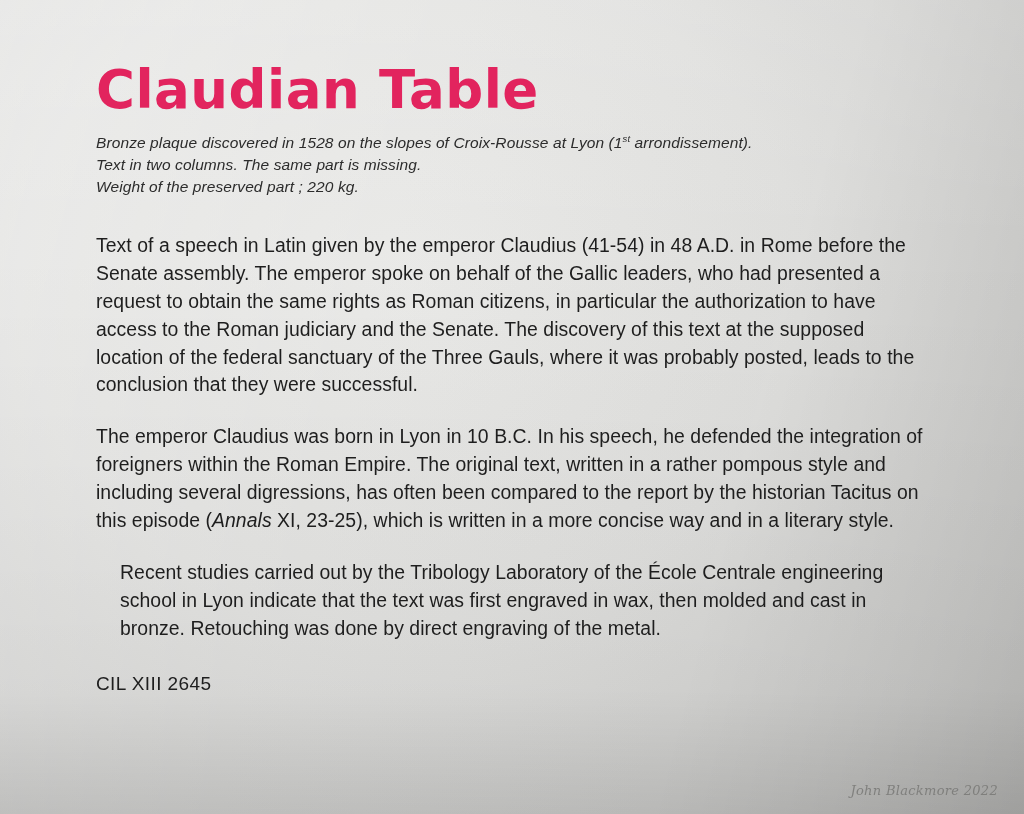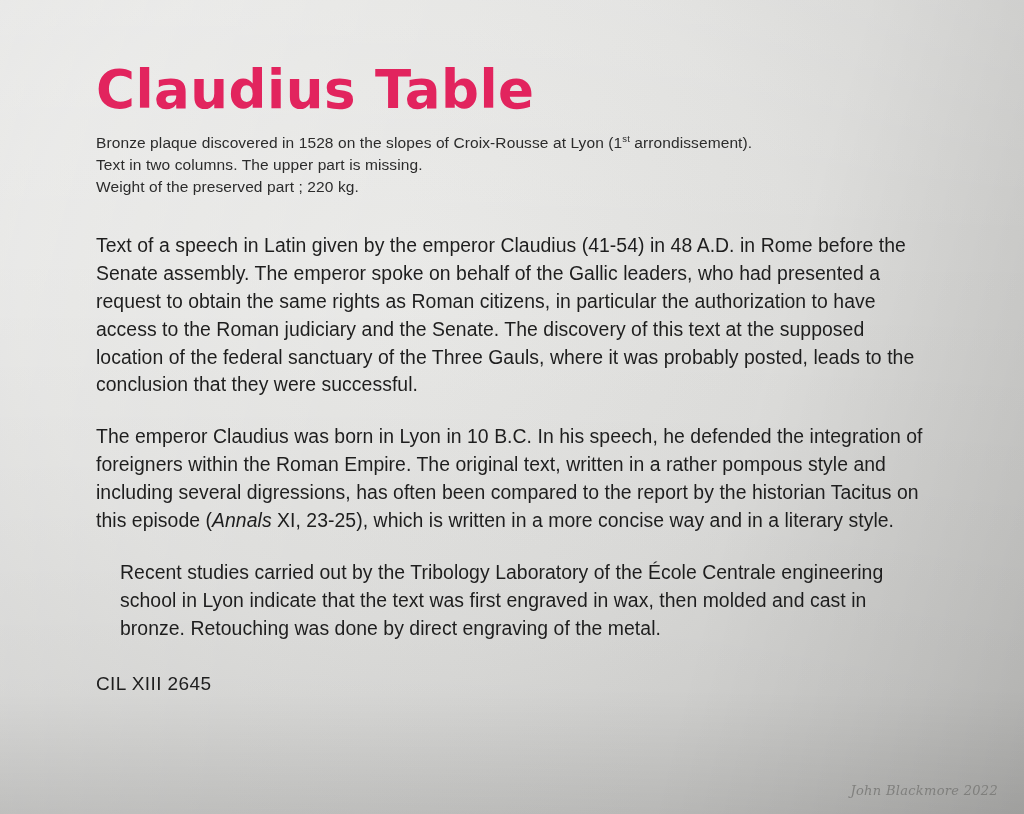--- a/index.html
+++ b/index.html
@@ -51,20 +51,21 @@
     font-weight: bold;
     font-size: 53px;
     letter-spacing: 0.5px;
     color: #e2245e;
     line-height: 1.05;
     margin: 0 0 14px 0;
   }
 
   .meta {
     font-family: "Liberation Sans", sans-serif;
+    font-style: italic;
     font-size: 15.5px;
     line-height: 1.42;
     color: #2c2c2c;
     margin: 0 0 34px 0;
     letter-spacing: 0.1px;
   }
   .meta .line { display: block; white-space: nowrap; }
   .meta sup { font-size: 9.5px; vertical-align: super; }
 
   .body-text p {
@@ -102,25 +103,25 @@
     letter-spacing: 0.3px;
   }
 </style>
 </head>
 <body>
 
 <div id="placard">
 
   <div class="content">
 
-    <h1 class="title">Claudius Table</h1>
+    <h1 class="title">Claudian Table</h1>
 
     <div class="meta">
       <span class="line">Bronze plaque discovered in 1528 on the slopes of Croix-Rousse at Lyon (1<sup>st</sup> arrondissement).</span>
-      <span class="line">Text in two columns. The upper part is missing.</span>
+      <span class="line">Text in two columns. The same part is missing.</span>
       <span class="line">Weight of the preserved part ; 220 kg.</span>
     </div>
 
     <div class="body-text">
       <p>Text of a speech in Latin given by the emperor Claudius (41-54) in 48 A.D. in Rome before the Senate assembly. The emperor spoke on behalf of the Gallic leaders, who had presented a request to obtain the same rights as Roman citizens, in particular the authorization to have access to the Roman judiciary and the Senate. The discovery of this text at the supposed location of the federal sanctuary of the Three Gauls, where it was probably posted, leads to the conclusion that they were successful.</p>
       <p>The emperor Claudius was born in Lyon in 10 B.C. In his speech, he defended the integration of foreigners within the Roman Empire. The original text, written in a rather pompous style and including several digressions, has often been compared to the report by the historian Tacitus on this episode (<em>Annals</em> XI, 23-25), which is written in a more concise way and in a literary style.</p>
       <p class="last">Recent studies carried out by the Tribology Laboratory of the École Centrale engineering school in Lyon indicate that the text was first engraved in wax, then molded and cast in bronze. Retouching was done by direct engraving of the metal.</p>
     </div>
 
     <p class="refcode">CIL XIII 2645</p>

